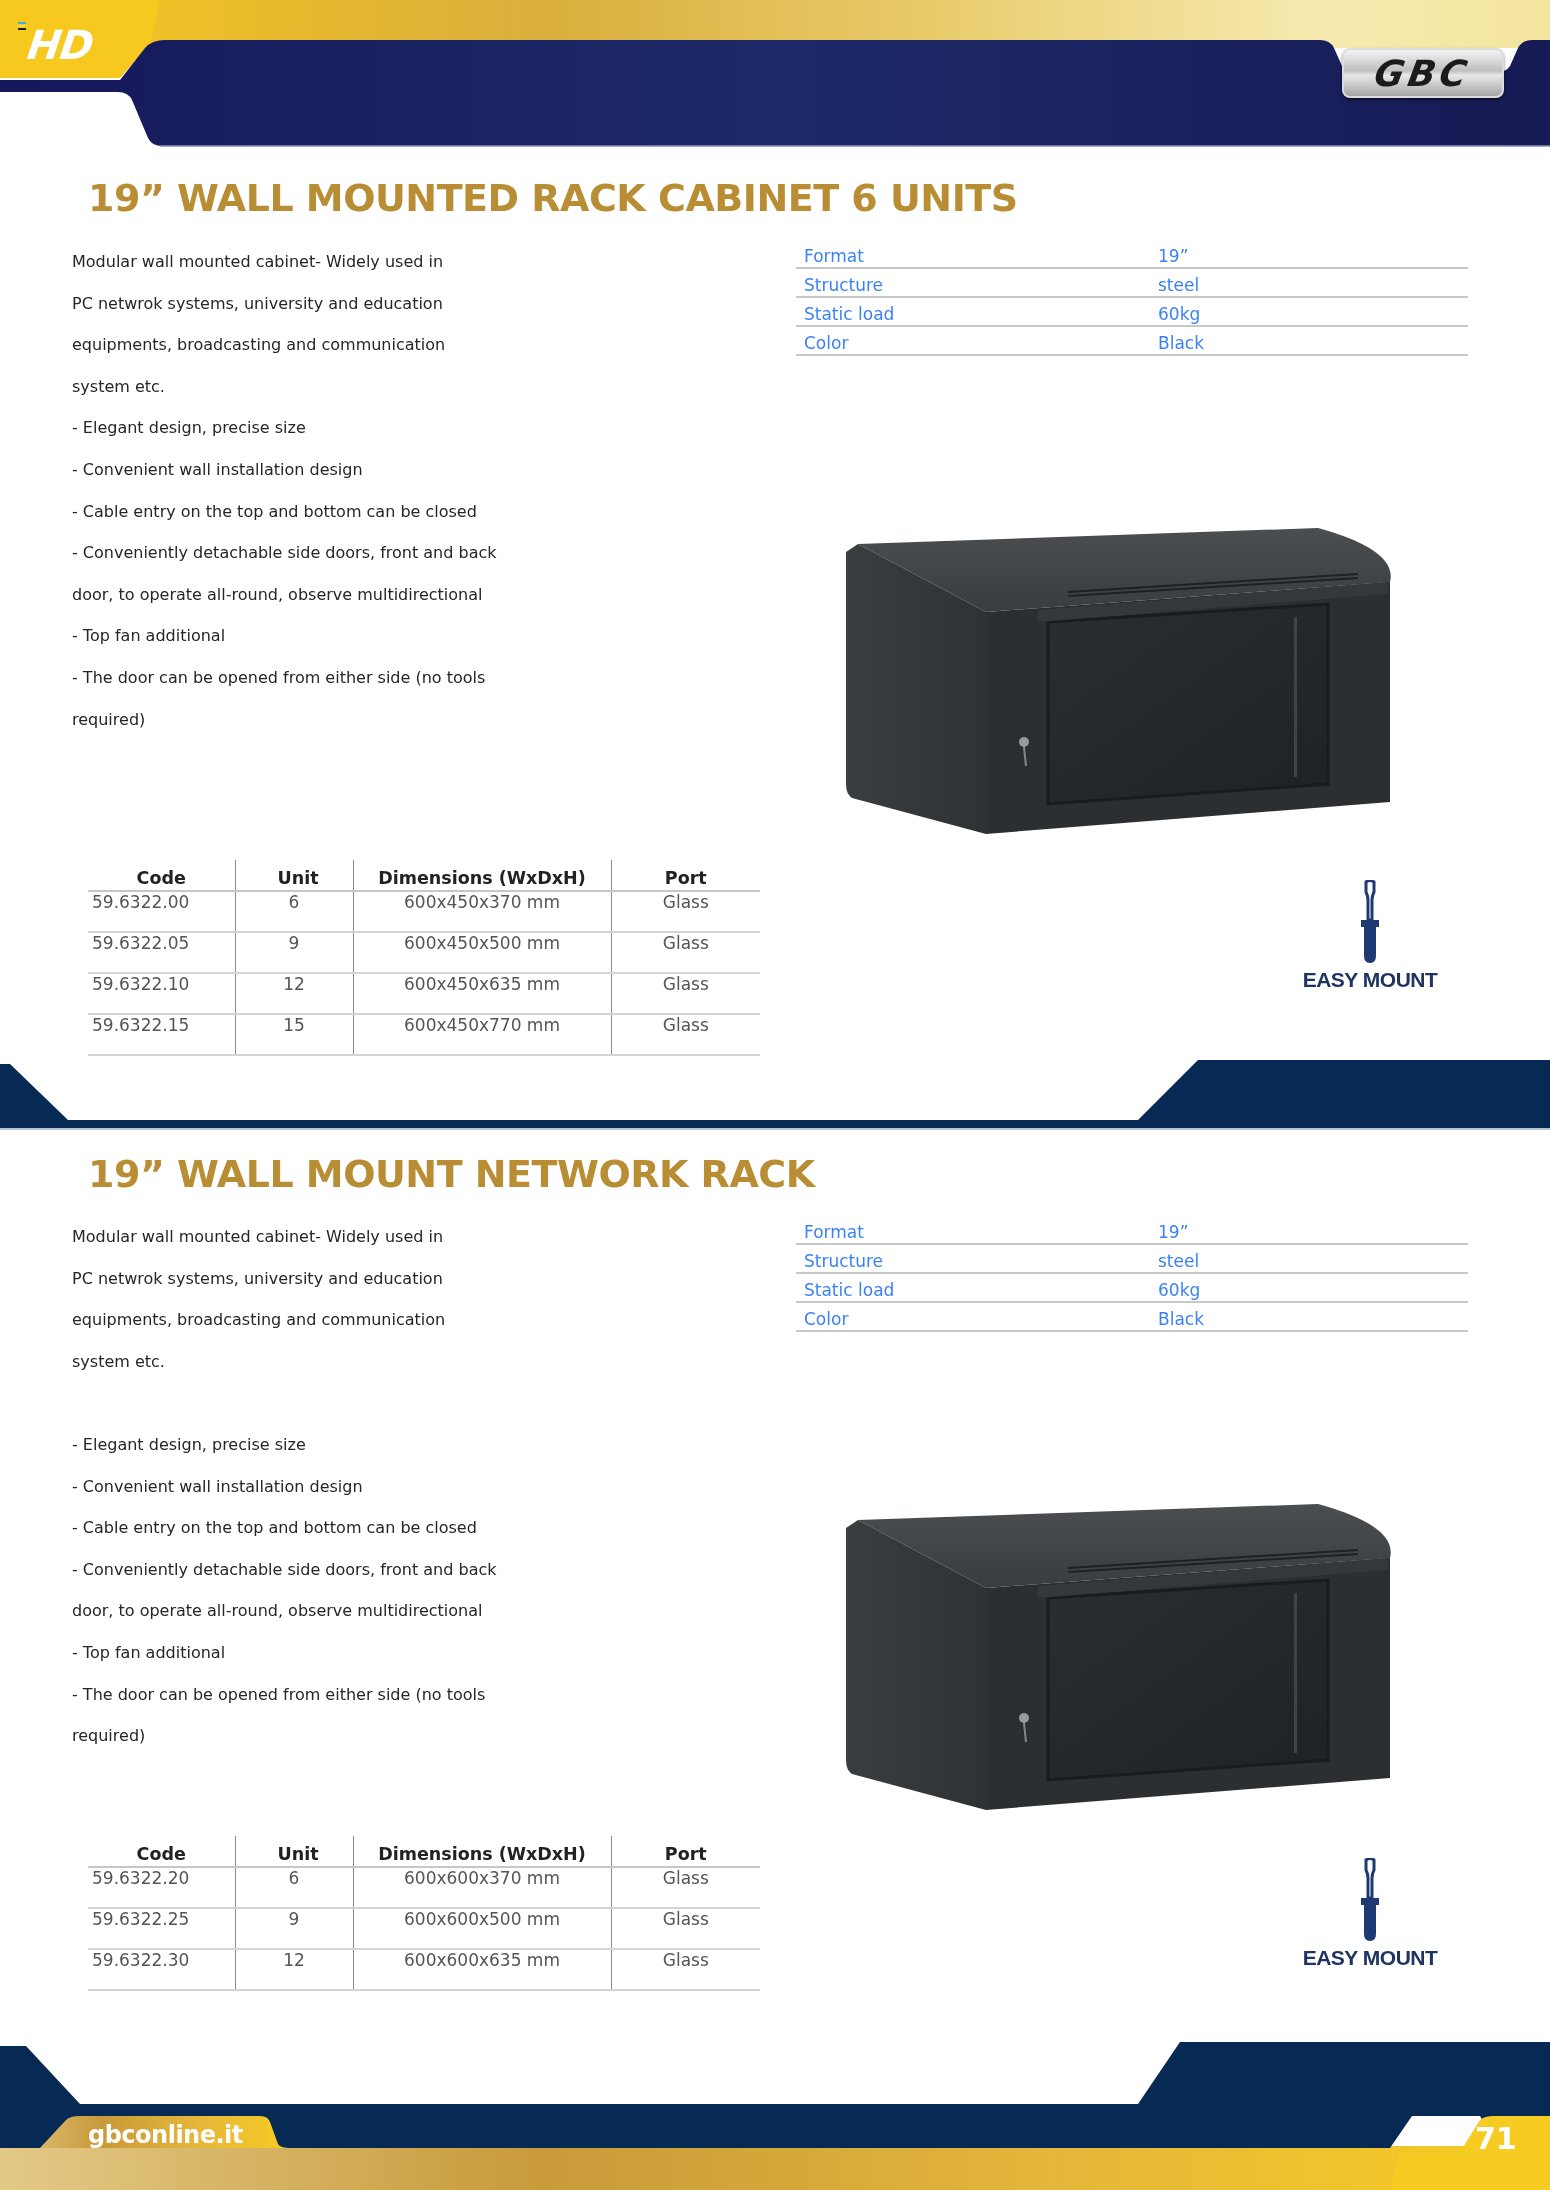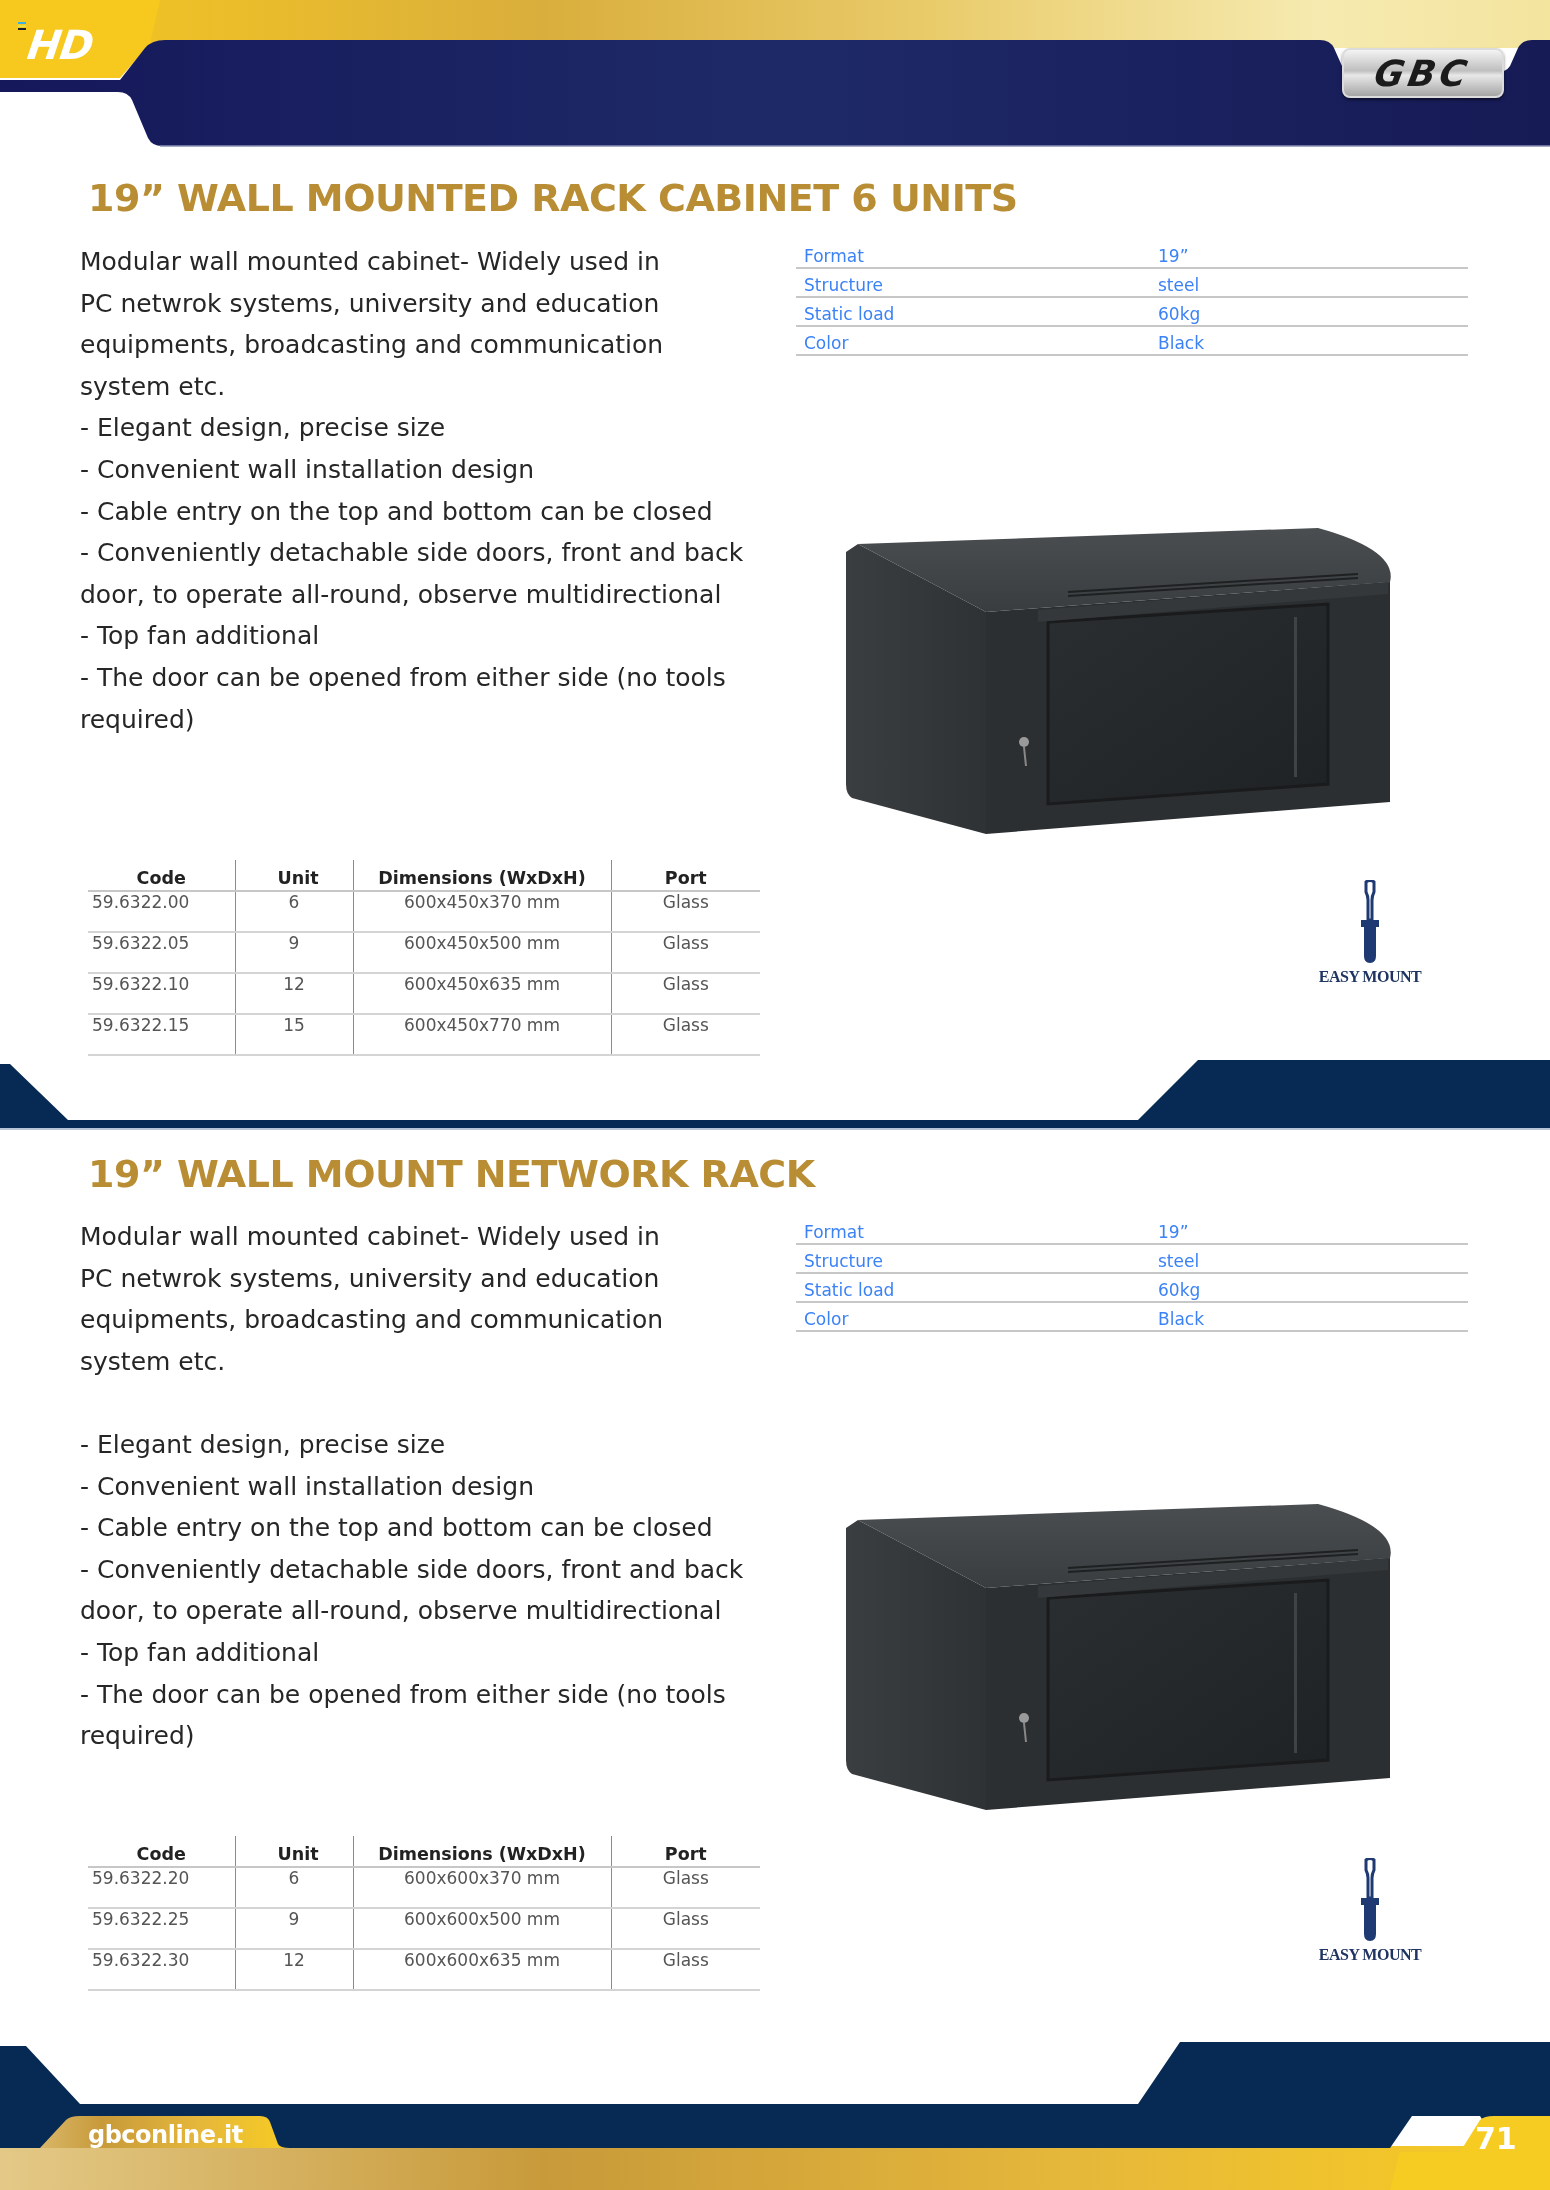--- a/index.html
+++ b/index.html
@@ -17,40 +17,40 @@
   .section-title .white { color: #ffffff; }
   .gbc-badge { position: absolute; left: 1342px; top: 48px; width: 162px; height: 50px; border-radius: 8px;
     background: linear-gradient(180deg, #f4f4f4 0%, #bfbfbf 45%, #e8e8e8 55%, #a5a5a5 100%);
     border: 2px solid #dcdcdc; box-shadow: 0 2px 3px rgba(0,0,0,0.5);
     display: flex; align-items: center; justify-content: center; }
   .gbc-badge span { font-family: "DejaVu Sans", sans-serif; font-weight: bold; font-style: italic; font-size: 36px; color: #1b1b1b; letter-spacing: 4px; transform: skewX(-10deg); }
 
   
   .product { position: absolute; left: 0; width: 1550px; }
   .product-title { position: absolute; left: 88px; font-family: "DejaVu Sans", sans-serif; font-weight: bold; font-size: 38px; color: #b98d34; letter-spacing: -0.5px; white-space: nowrap; }
-  .desc { position: absolute; left: 80px; width: 700px; font-family: "DejaVu Sans", sans-serif; font-size: 25px; color: #262626; line-height: 41.6px; }
+  .desc { position: absolute; left: 72px; width: 700px; font-family: "DejaVu Sans", sans-serif; font-size: 16px; color: #262626; line-height: 41.6px; }
   .desc p { white-space: pre-wrap; }
 
   .spec { position: absolute; left: 796px; width: 672px; font-family: "DejaVu Sans", sans-serif; font-size: 17px; color: #3b82f6; }
   .spec-row { display: flex; height: 29px; align-items: flex-end; border-bottom: 2px solid #c7c7c7; padding-bottom: 1px; }
   .spec-row .k { width: 362px; padding-left: 8px; }
   .spec-row .v { flex: 1; }
 
   .codes { position: absolute; left: 88px; width: 672px; font-family: "DejaVu Sans", sans-serif; font-size: 17px; color: #555; border-collapse: collapse; }
   .codes th { font-weight: bold; color: #222; font-size: 17.5px; height: 31px; vertical-align: bottom; padding-bottom: 2px; border-bottom: 2px solid #c7c7c7; }
   .codes td { height: 29px; border-bottom: 2px solid #d4d4d4; text-align: center; vertical-align: bottom; padding-bottom: 19px; }
   .codes td:first-child { text-align: left; padding-left: 4px; }
   .codes th + th, .codes td + td { border-left: 1.5px solid #8a8a8a; }
   .codes .c0 { width: 147px; } .codes .c1 { width: 118px; padding-left: 8px; } .codes .c2 { width: 258px; } .codes .c3 { width: 149px; }
 
   .cabinet { position: absolute; left: 838px; width: 556px; height: 320px; }
 
   .easy { position: absolute; left: 1300px; width: 140px; text-align: center; }
   .easy svg { display: block; margin: 0 auto; }
-  .easy .lbl { font-family: Liberation Serif, serif; font-weight: bold; font-size: 16px; color: #1f3461; letter-spacing: -0.5px; margin-top: 3px; white-space: nowrap; }
+  .easy .lbl { font-family: Liberation Sans, sans-serif; font-weight: bold; font-size: 21px; color: #1f3461; letter-spacing: -0.5px; margin-top: 3px; white-space: nowrap; }
 
   
   .divider { position: absolute; left: 0; top: 1058px; width: 1550px; height: 72px; }
 
   
   .footer { position: absolute; left: 0; top: 2036px; width: 1550px; height: 154px; }
   .footer-url { position: absolute; left: 88px; top: 2121px; font-family: "DejaVu Sans", sans-serif; font-weight: bold; font-size: 24px; color: #ffffff; letter-spacing: -0.5px; }
   .page-num { position: absolute; left: 1475px; top: 2121px; font-family: "DejaVu Sans", sans-serif; font-weight: bold; font-size: 30px; color: #ffffff; }
 </style>
 </head>

